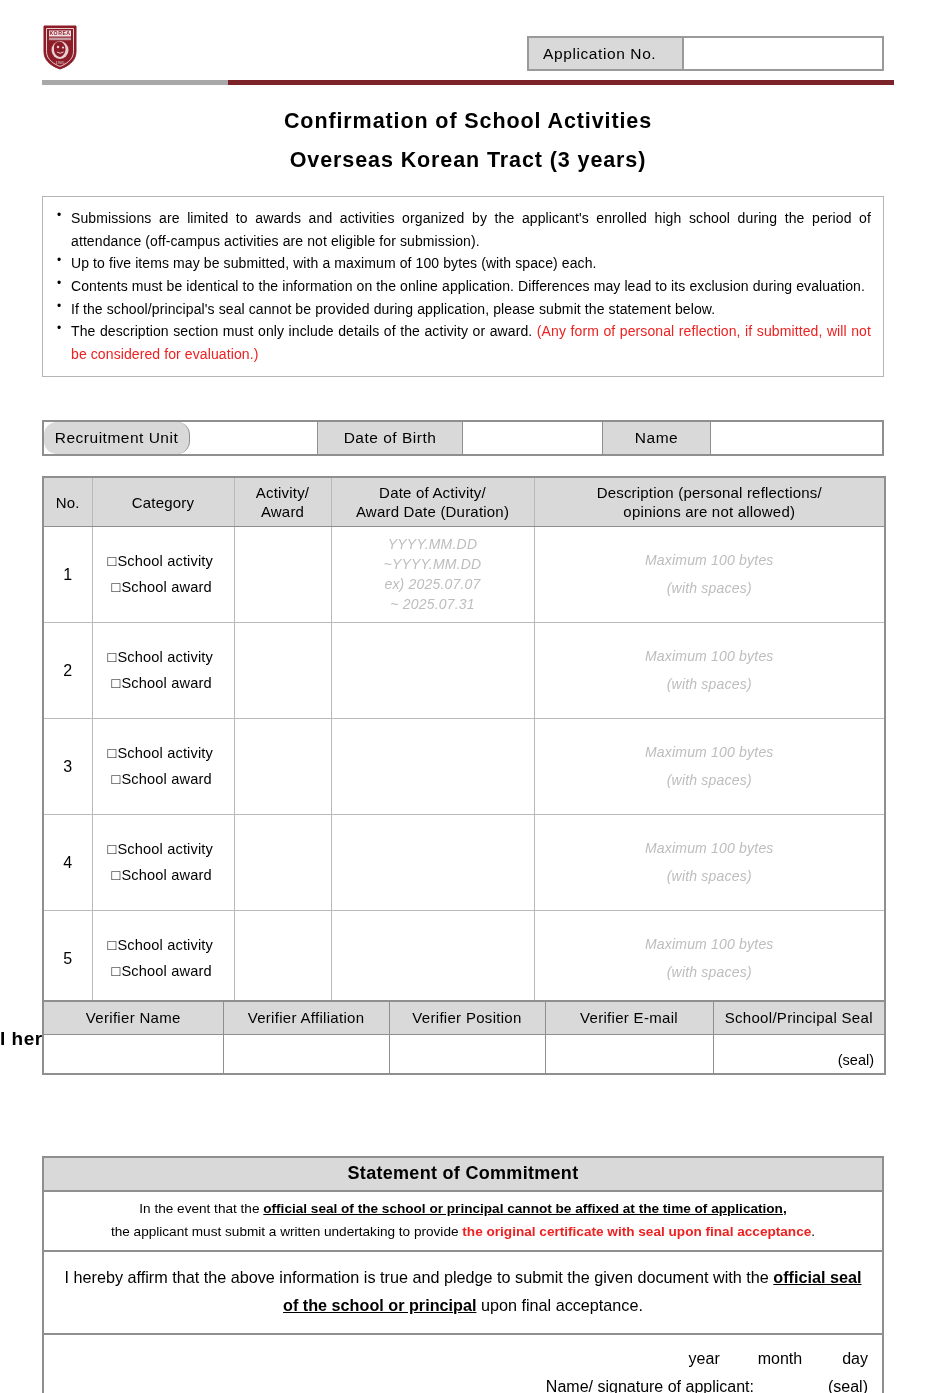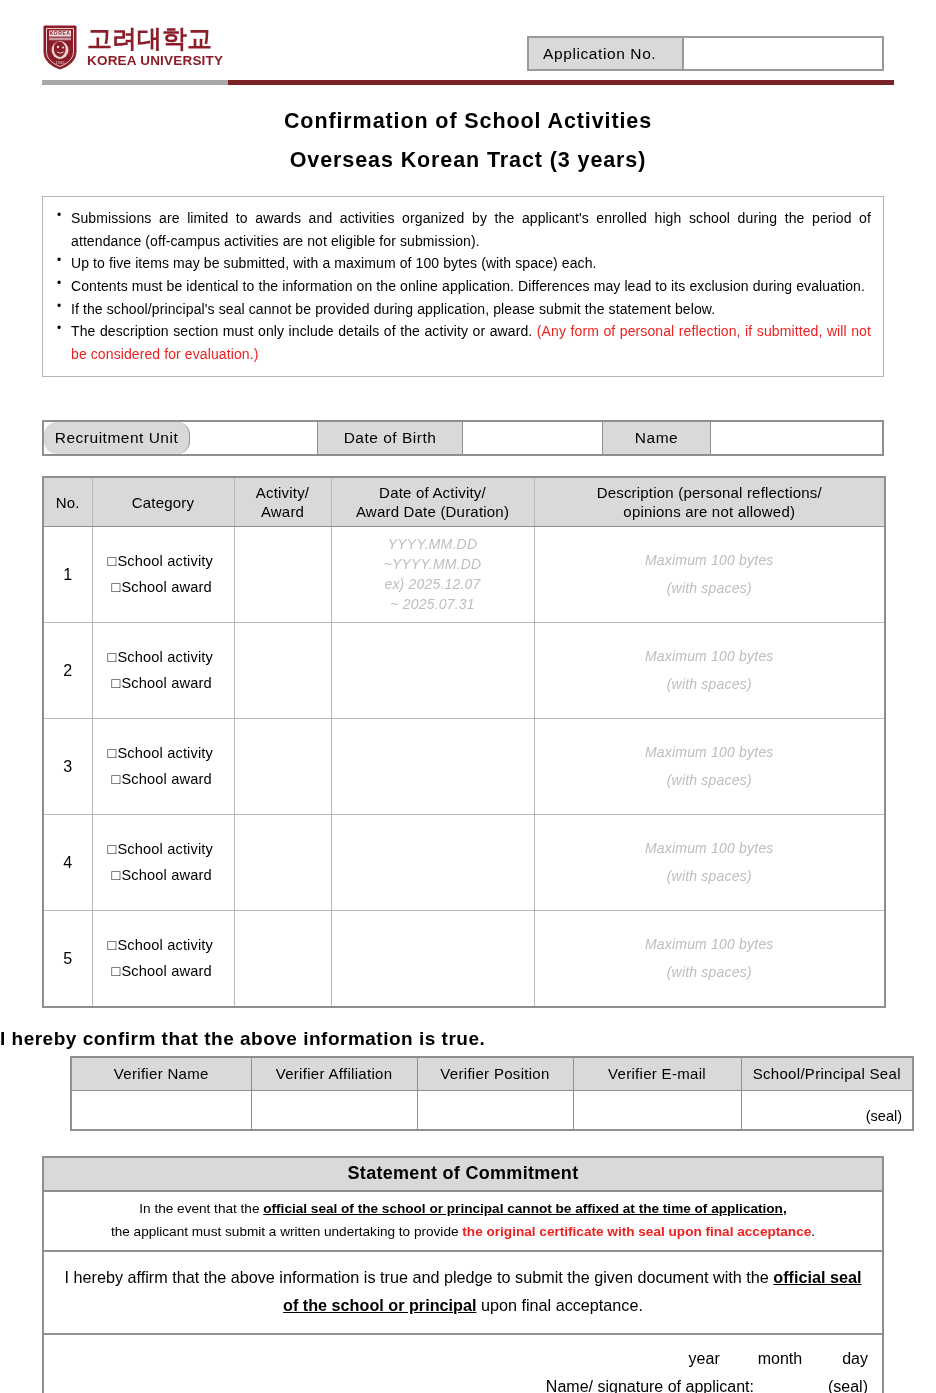--- a/index.html
+++ b/index.html
@@ -265,25 +265,24 @@
     text-align: left;
     font-size: 19px;
     font-weight: bold;
     letter-spacing: 0.5px;
   }
 
   
   .vtable {
     position: absolute;
     left: 42px;
-    top: 1056px;
+    top: 1000px;
     width: 842px;
     border-collapse: collapse;
     table-layout: fixed;
-    margin-left: 28px;
   }
   .vtable th, .vtable td {
     border: 1px solid #8f8f8f;
     box-sizing: border-box;
   }
   .vtable th {
     background: #d9d9d9;
     font-weight: normal;
     font-size: 15px;
     height: 33px;
@@ -367,24 +366,20 @@
           <rect x="7" y="6.5" width="22" height="6" fill="#f0e2e4"></rect>
           <text x="18" y="11.4" font-family="'Liberation Sans', sans-serif" font-size="5.2" font-weight="bold" fill="#8C1D28" text-anchor="middle" letter-spacing="0.5">KOREA</text>
           <rect x="7" y="13.6" width="22" height="2.6" fill="#c59aa0"></rect>
           <ellipse cx="18" cy="26" rx="8.5" ry="9" fill="#e7cfd2"></ellipse>
           <path d="M12 22 C13 18 17 16.5 19.5 18 C22 19.5 23.5 22 23.5 25 C23.5 29 21 32.5 18 33 C15 32.5 12.5 30 12 26.5 Z" fill="#8C1D28"></path>
           <circle cx="16" cy="23" r="1.2" fill="#e7cfd2"></circle>
           <circle cx="21" cy="23.6" r="1.1" fill="#e7cfd2"></circle>
           <path d="M15 28 Q18 30.5 21.5 28" stroke="#e7cfd2" stroke-width="1" fill="none"></path>
           <text x="18" y="39.5" font-family="'Liberation Sans', sans-serif" font-size="4" fill="#e7cfd2" text-anchor="middle">1905</text>
         </svg>
-      </span>
-      <span class="logo-text">
-        <span class="logo-ko">고려대학교</span>
-        <span class="logo-en">KOREA UNIVERSITY</span>
       </span>
     </div>
 
     <div class="appno-box">
       <div class="appno-label">Application No.</div>
       <div class="appno-value"></div>
     </div>
 
     <div class="rule">
       <div class="rule-gray"></div>
@@ -443,21 +438,21 @@
           <div class="cat-cell">
             <div><span class="ck">□</span><span>School activity</span></div>
             <div class="cat-line2"><span class="ck">□</span><span>School award</span></div>
           </div>
         </td>
         <td class="c-act"></td>
         <td class="c-date">
           <div class="ph small">
             <div>YYYY.MM.DD</div>
             <div>~YYYY.MM.DD</div>
-            <div>ex) 2025.12.07</div>
+            <div>ex) 2025.07.07</div>
             <div>~ 2025.07.31</div>
           </div>
         </td>
         <td class="c-desc">
           <div class="ph">
             <div>Maximum 100 bytes</div>
             <div class="ph-desc-gap"></div>
             <div>(with spaces)</div>
           </div>
         </td>

